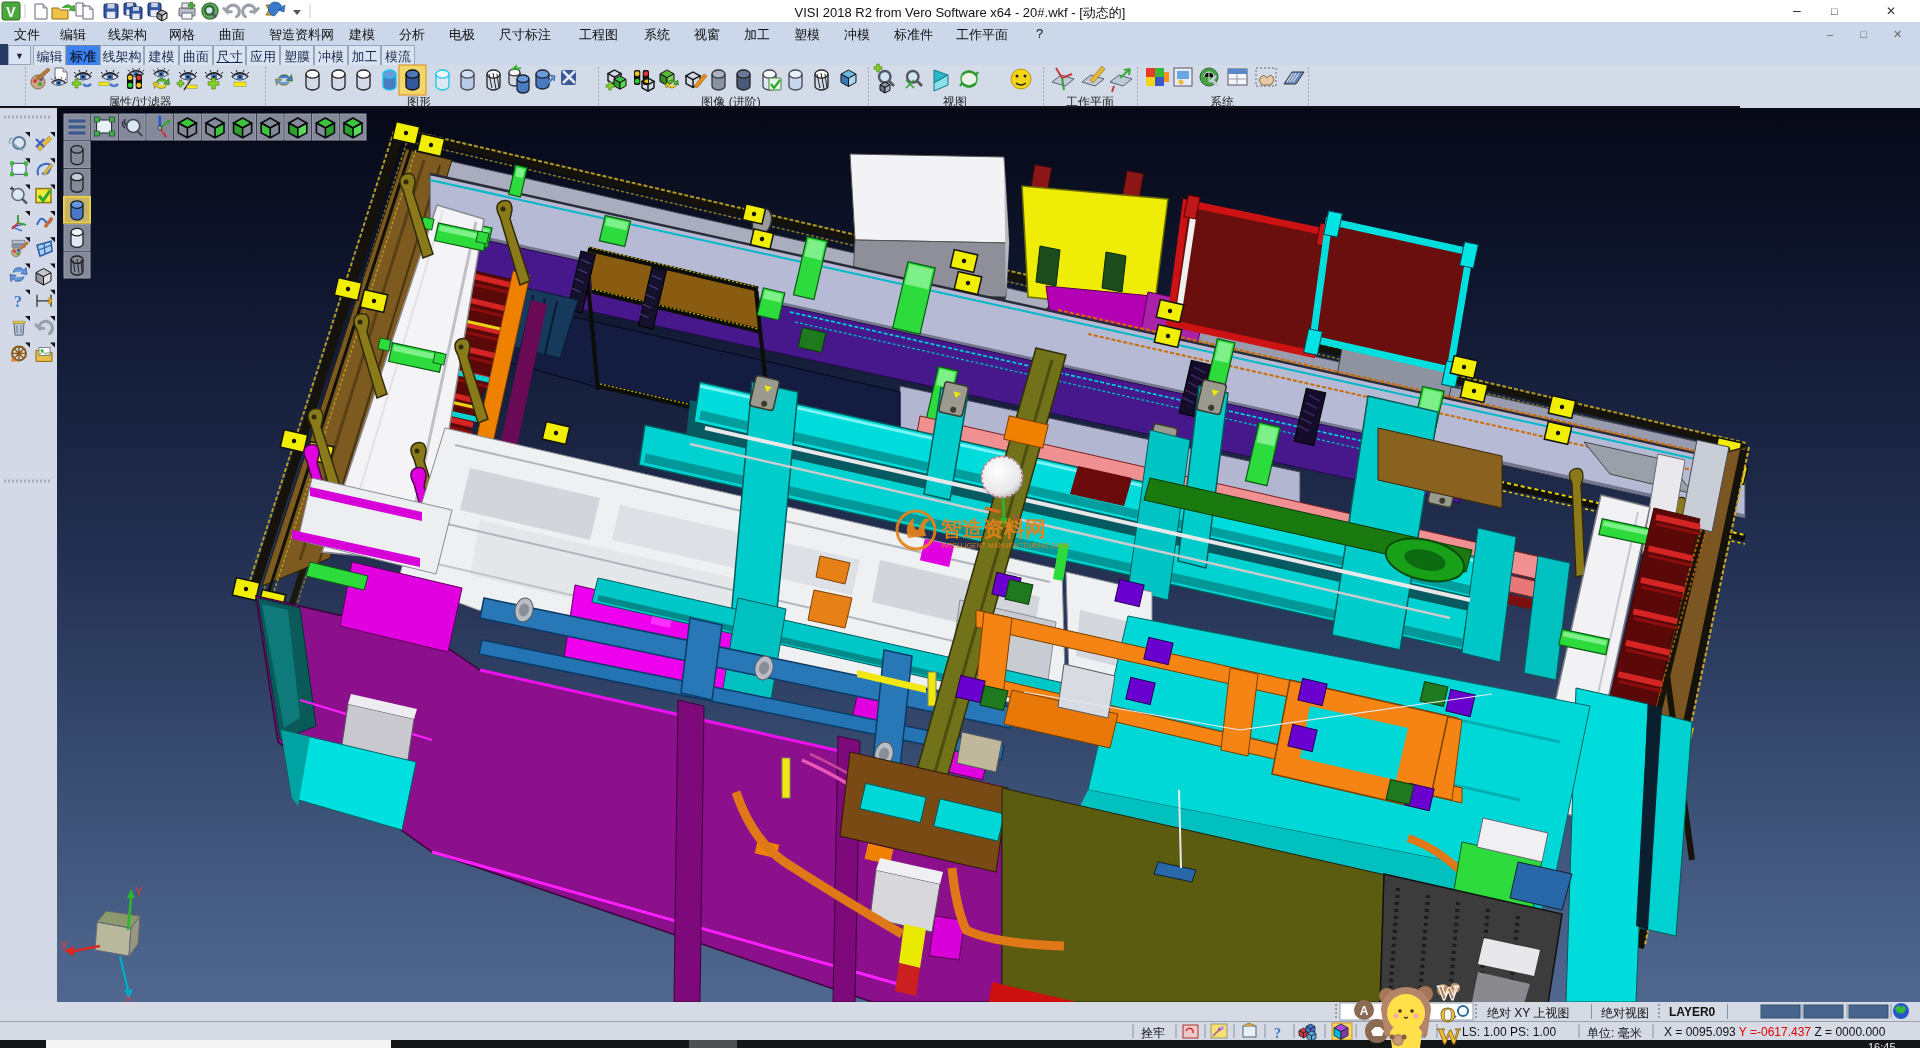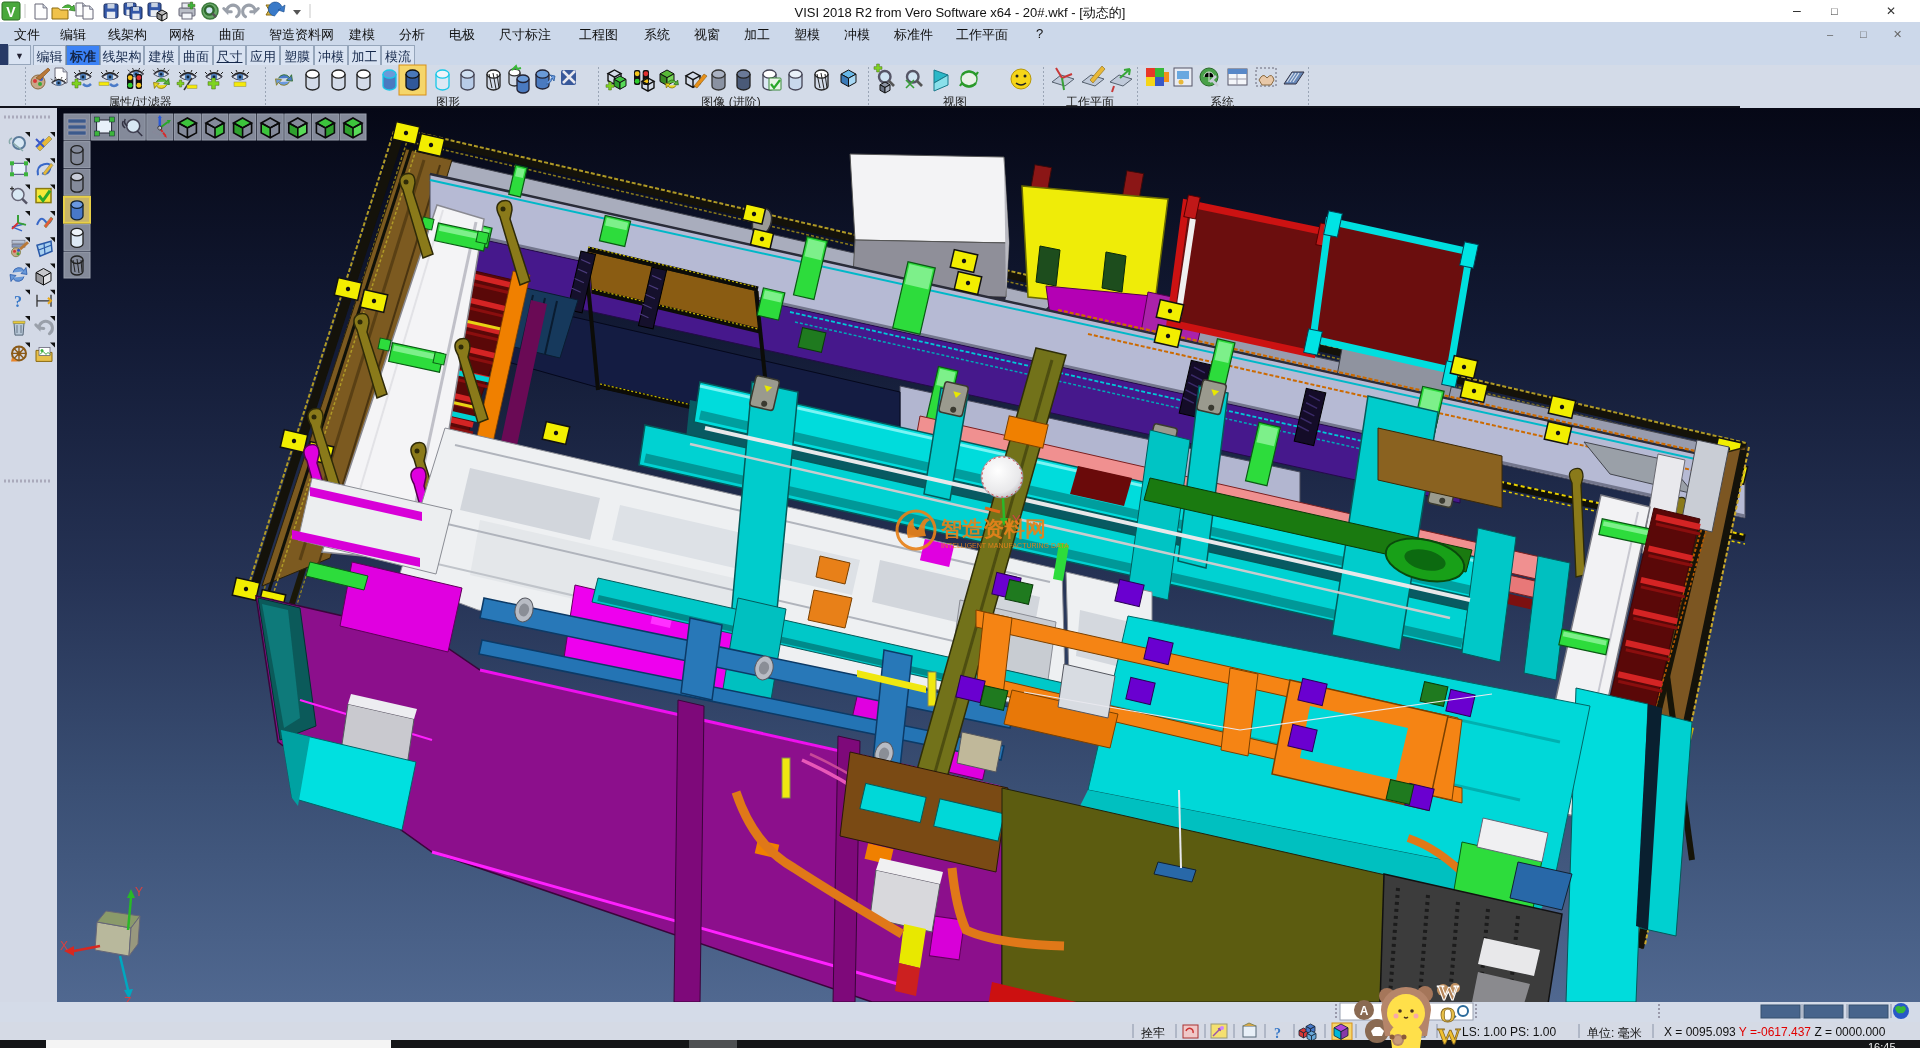--- a/index.html
+++ b/index.html
@@ -79,21 +79,21 @@
   <div class="abs" id="tab-arrow">▼</div>
   <div class="abs" id="toolbar">
     <div class="gsep" style="left:25px;"></div>
     <div class="gsep" style="left:265px;"></div>
     <div class="gsep" style="left:598px;"></div>
     <div class="gsep" style="left:868px;"></div>
     <div class="gsep" style="left:1043px;"></div>
     <div class="gsep" style="left:1137px;"></div>
     <div class="gsep" style="left:1308px;"></div>
     <span class="grplabel" style="left:140px;">属性/过滤器</span>
-    <span class="grplabel" style="left:448px;">图形</span>
+    <span class="grplabel" style="left:419px;">图形</span>
     <span class="grplabel" style="left:731px;">图像 (进阶)</span>
     <span class="grplabel" style="left:955px;">视图</span>
     <span class="grplabel" style="left:1090px;">工作平面</span>
     <span class="grplabel" style="left:1222px;">系统</span>
   </div>
   <div class="abs" id="sidebar"></div>
   <div class="abs" id="viewport"></div>
   <svg class="abs" style="left:0;top:0;" width="1920" height="110" viewBox="0 0 1920 110">
 <rect x="2" y="2" width="18" height="18" rx="2" fill="#4aa83c" stroke="#2d7024"></rect>
 <text x="11" y="17" font-size="14" font-weight="bold" fill="#fff" text-anchor="middle" font-family="Liberation Sans">V</text>
@@ -1140,20 +1140,27 @@
       </g>
 <path d="M25,342.4 h5 v5 Z" fill="#111"></path>
 <g transform="translate(35,344.4)">
         <path d="M1,6 h6 l2,2 h8 v9 h-16Z" fill="#e8c04a" stroke="#8a6a10"></path>
         <rect x="4" y="3" width="11" height="8" fill="#fff" stroke="#667" stroke-width="0.8"></rect>
         <circle cx="7" cy="6" r="1.5" fill="#3cb53c"></circle>
         <path d="M5,10 l3,-3 l3,3 l2,-2 l2,2" stroke="#38a038" fill="none" stroke-width="1"></path>
       </g>
 <path d="M50,342.4 h5 v5 Z" fill="#111"></path>
   </svg>
+  <div class="abs" id="status1">
+    <span class="s1t" style="left:1487px;">绝对 XY 上视图</span>
+    <span class="s1t" style="left:1601px;">绝对视图</span>
+    <span class="s1t" style="left:1669px;font-weight:bold;">LAYER0</span>
+    <span class="abs" style="left:1591px;top:2px;height:15px;width:1px;background:#8a94a8;"></span>
+    <span class="abs" style="left:1727px;top:2px;height:15px;width:1px;background:#8a94a8;"></span>
+  </div>
   <div class="abs" id="status2">
     <span class="s2t" style="left:1141px;">拴牢</span>
     <span class="s2t" style="left:1462px;">LS: 1.00 PS: 1.00</span>
     <span class="s2t" style="left:1587px;">单位: 毫米</span>
     <span class="s2t" style="left:1664px;">X = 0095.093 <span style="color:#e00000;">Y =-0617.437</span> Z = 0000.000</span>
   </div>
   <svg class="abs" style="left:0;top:0;" width="1920" height="1048" viewBox="0 0 1920 1048">
 <rect x="1340" y="1003" width="133" height="17" fill="#ffffff" stroke="#98a0b0"></rect>
 <path d="M1336,1004 v15" stroke="#99a" stroke-width="2" stroke-dasharray="2,2"></path>
 <path d="M1476,1004 v15" stroke="#99a" stroke-width="2" stroke-dasharray="2,2"></path>

